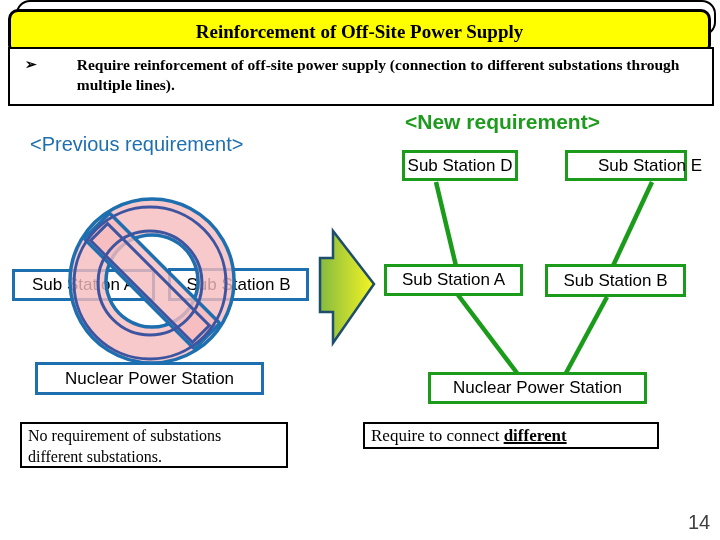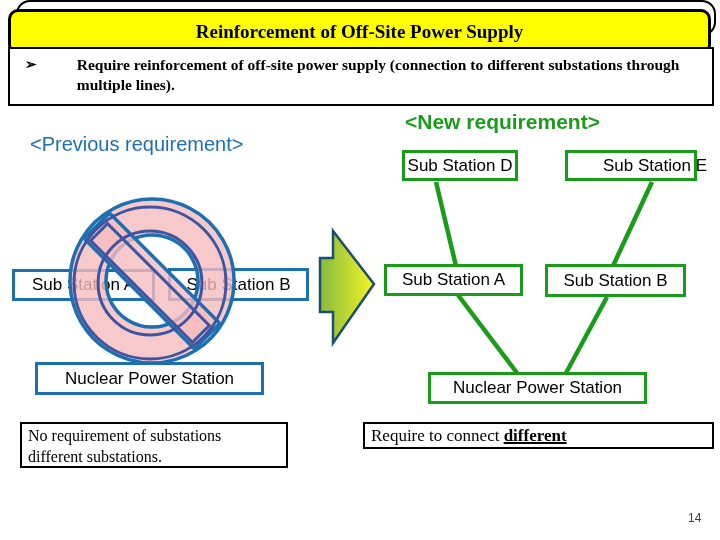--- a/index.html
+++ b/index.html
@@ -39,39 +39,39 @@
     position:absolute;box-sizing:border-box;background:#fff;display:flex;align-items:center;justify-content:center;
     font-size:17px;white-space:nowrap;z-index:3;
   }
   .station.blue{border:3px solid var(--blue);}
   .station.green{border:3px solid var(--green);}
   .box-c   {left:82px; top:163px;width:157px;height:31px;}
   .box-al  {left:12px; top:269px;width:143px;height:32px;}
   .box-bl  {left:168px;top:268px;width:141px;height:33px;}
   .box-npl {left:35px; top:362px;width:229px;height:33px;}
   .box-d   {left:364px;top:150px;width:116px;height:31px;margin-left:38px;}
-  .box-e   {left:565px;top:150px;width:132px;height:31px;padding-left:48px;}
+  .box-e   {left:565px;top:150px;width:122px;height:31px;padding-left:48px;}
   .box-ar  {left:384px;top:264px;width:139px;height:32px;}
   .box-br  {left:545px;top:264px;width:141px;height:33px;}
   .box-npr {left:428px;top:372px;width:219px;height:32px;}
   
   .connections{position:absolute;left:0;top:0;z-index:2;}
   .no-sign{position:absolute;left:56px;top:185px;z-index:4;}
   .big-arrow{position:absolute;left:312px;top:224px;z-index:2;}
   
   .note{
     position:absolute;box-sizing:border-box;border:2px solid #000;background:#fff;
     font-family:"Liberation Serif",serif;z-index:2;
   }
   .note-left{left:20px;top:422px;width:268px;height:46px;font-size:16px;line-height:21px;padding:1px 6px;}
-  .note-right{left:363px;top:422px;width:351px;height:27px;font-size:17px;line-height:22px;padding:1px 6px;overflow:visible;}
+  .note-right{left:363px;top:422px;width:296px;height:27px;font-size:17px;line-height:22px;padding:1px 6px;overflow:visible;}
   .note-right .line{display:block;white-space:nowrap;background:transparent;}
   .em{font-weight:bold;text-decoration:underline;text-decoration-thickness:2px;}
   
-  .page-number{position:absolute;left:688px;top:511px;font-size:12px;color:#3f3f3f;z-index:2;}
+  .page-number{position:absolute;left:688px;top:511px;font-size:20px;color:#3f3f3f;z-index:2;}
 </style>
 </head>
 <body>
 
 <div id="slide">
 
   <div class="title-outer"></div>
   <div class="title-bar">
     <span>Reinforcement of Off-Site Power Supply</span>
   </div>

